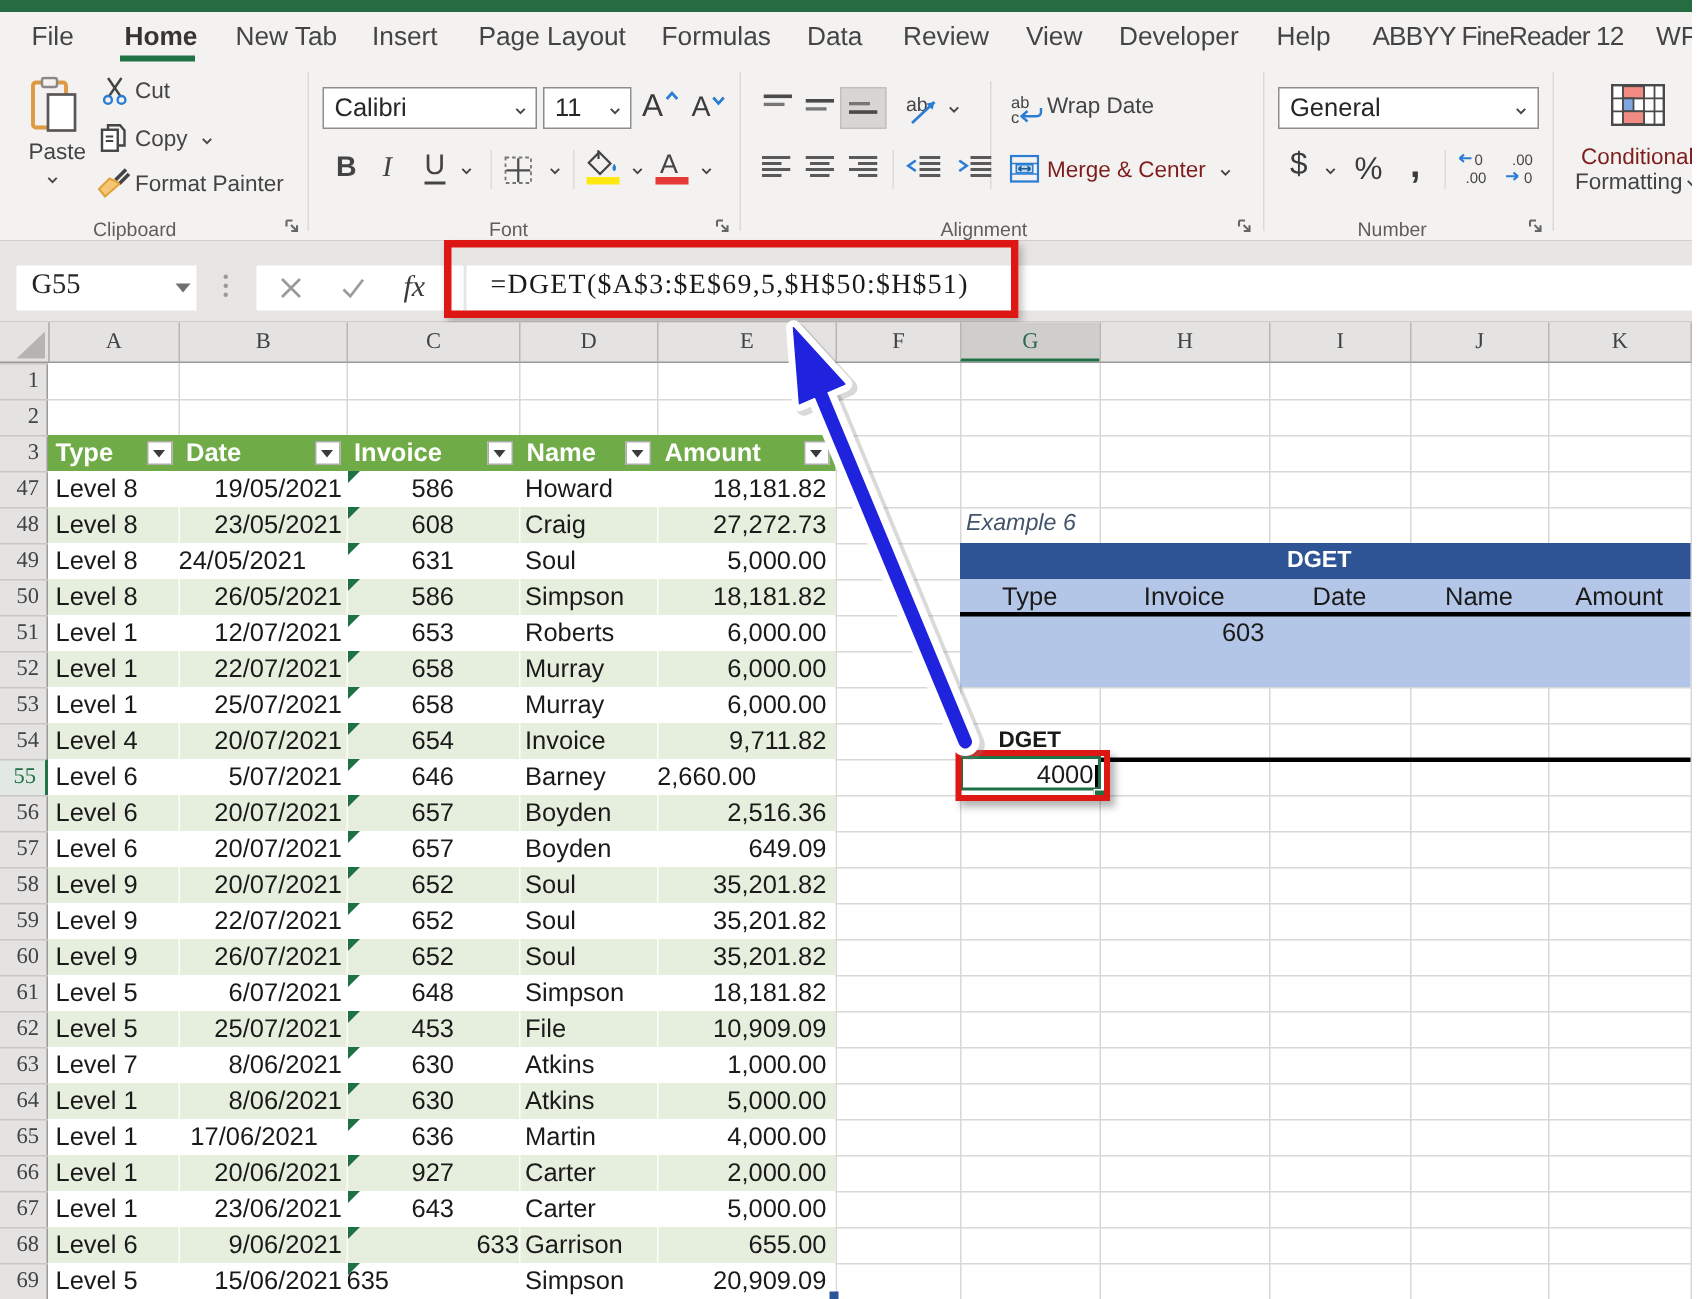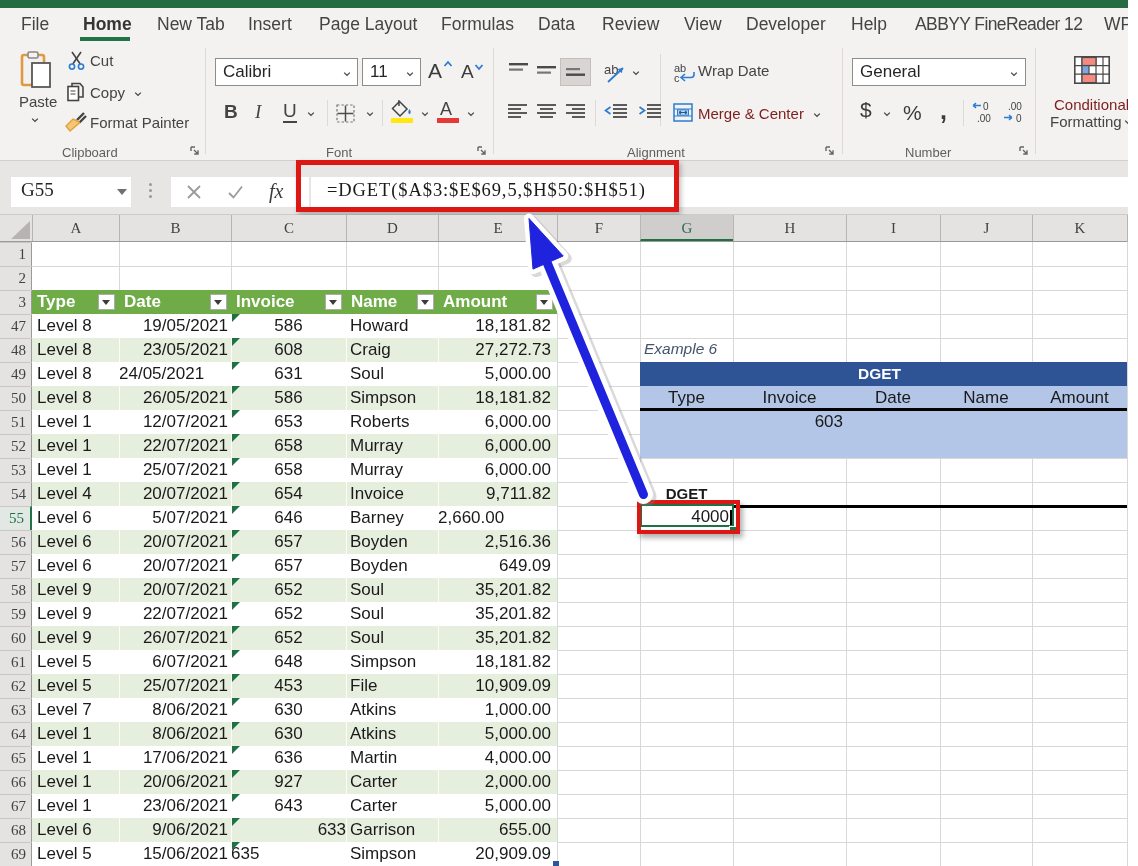--- a/index.html
+++ b/index.html
@@ -471,21 +471,21 @@
     <div class="abs" style="left:232px;top:698px;width:0;height:0;border-right:8px solid transparent;border-top:8px solid #1E7145"></div>
     <div class="abs" style="left:32px;top:722px;width:525px;height:24px;background:#E6EFDE"></div>
     <div class="cell" style="left:37px;top:722px">Level 1</div>
     <div class="cell" style="left:119px;top:722px;width:109px;text-align:right">8/06/2021</div>
     <div class="cell" style="left:231px;top:722px;width:115px;text-align:center">630</div>
     <div class="cell" style="left:350px;top:722px">Atkins</div>
     <div class="cell" style="left:438px;top:722px;width:113px;text-align:right">5,000.00</div>
     <div class="abs" style="left:232px;top:722px;width:0;height:0;border-right:8px solid transparent;border-top:8px solid #1E7145"></div>
     <div class="abs" style="left:32px;top:746px;width:525px;height:24px;background:#fff"></div>
     <div class="cell" style="left:37px;top:746px">Level 1</div>
-    <div class="cell" style="left:119px;top:746px;width:109px;text-align:right">17/06/2021</div>
+    <div class="cell" style="left:103px;top:746px;width:109px;text-align:right">17/06/2021</div>
     <div class="cell" style="left:231px;top:746px;width:115px;text-align:center">636</div>
     <div class="cell" style="left:350px;top:746px">Martin</div>
     <div class="cell" style="left:438px;top:746px;width:113px;text-align:right">4,000.00</div>
     <div class="abs" style="left:232px;top:746px;width:0;height:0;border-right:8px solid transparent;border-top:8px solid #1E7145"></div>
     <div class="abs" style="left:32px;top:770px;width:525px;height:24px;background:#E6EFDE"></div>
     <div class="cell" style="left:37px;top:770px">Level 1</div>
     <div class="cell" style="left:119px;top:770px;width:109px;text-align:right">20/06/2021</div>
     <div class="cell" style="left:231px;top:770px;width:115px;text-align:center">927</div>
     <div class="cell" style="left:350px;top:770px">Carter</div>
     <div class="cell" style="left:438px;top:770px;width:113px;text-align:right">2,000.00</div>

